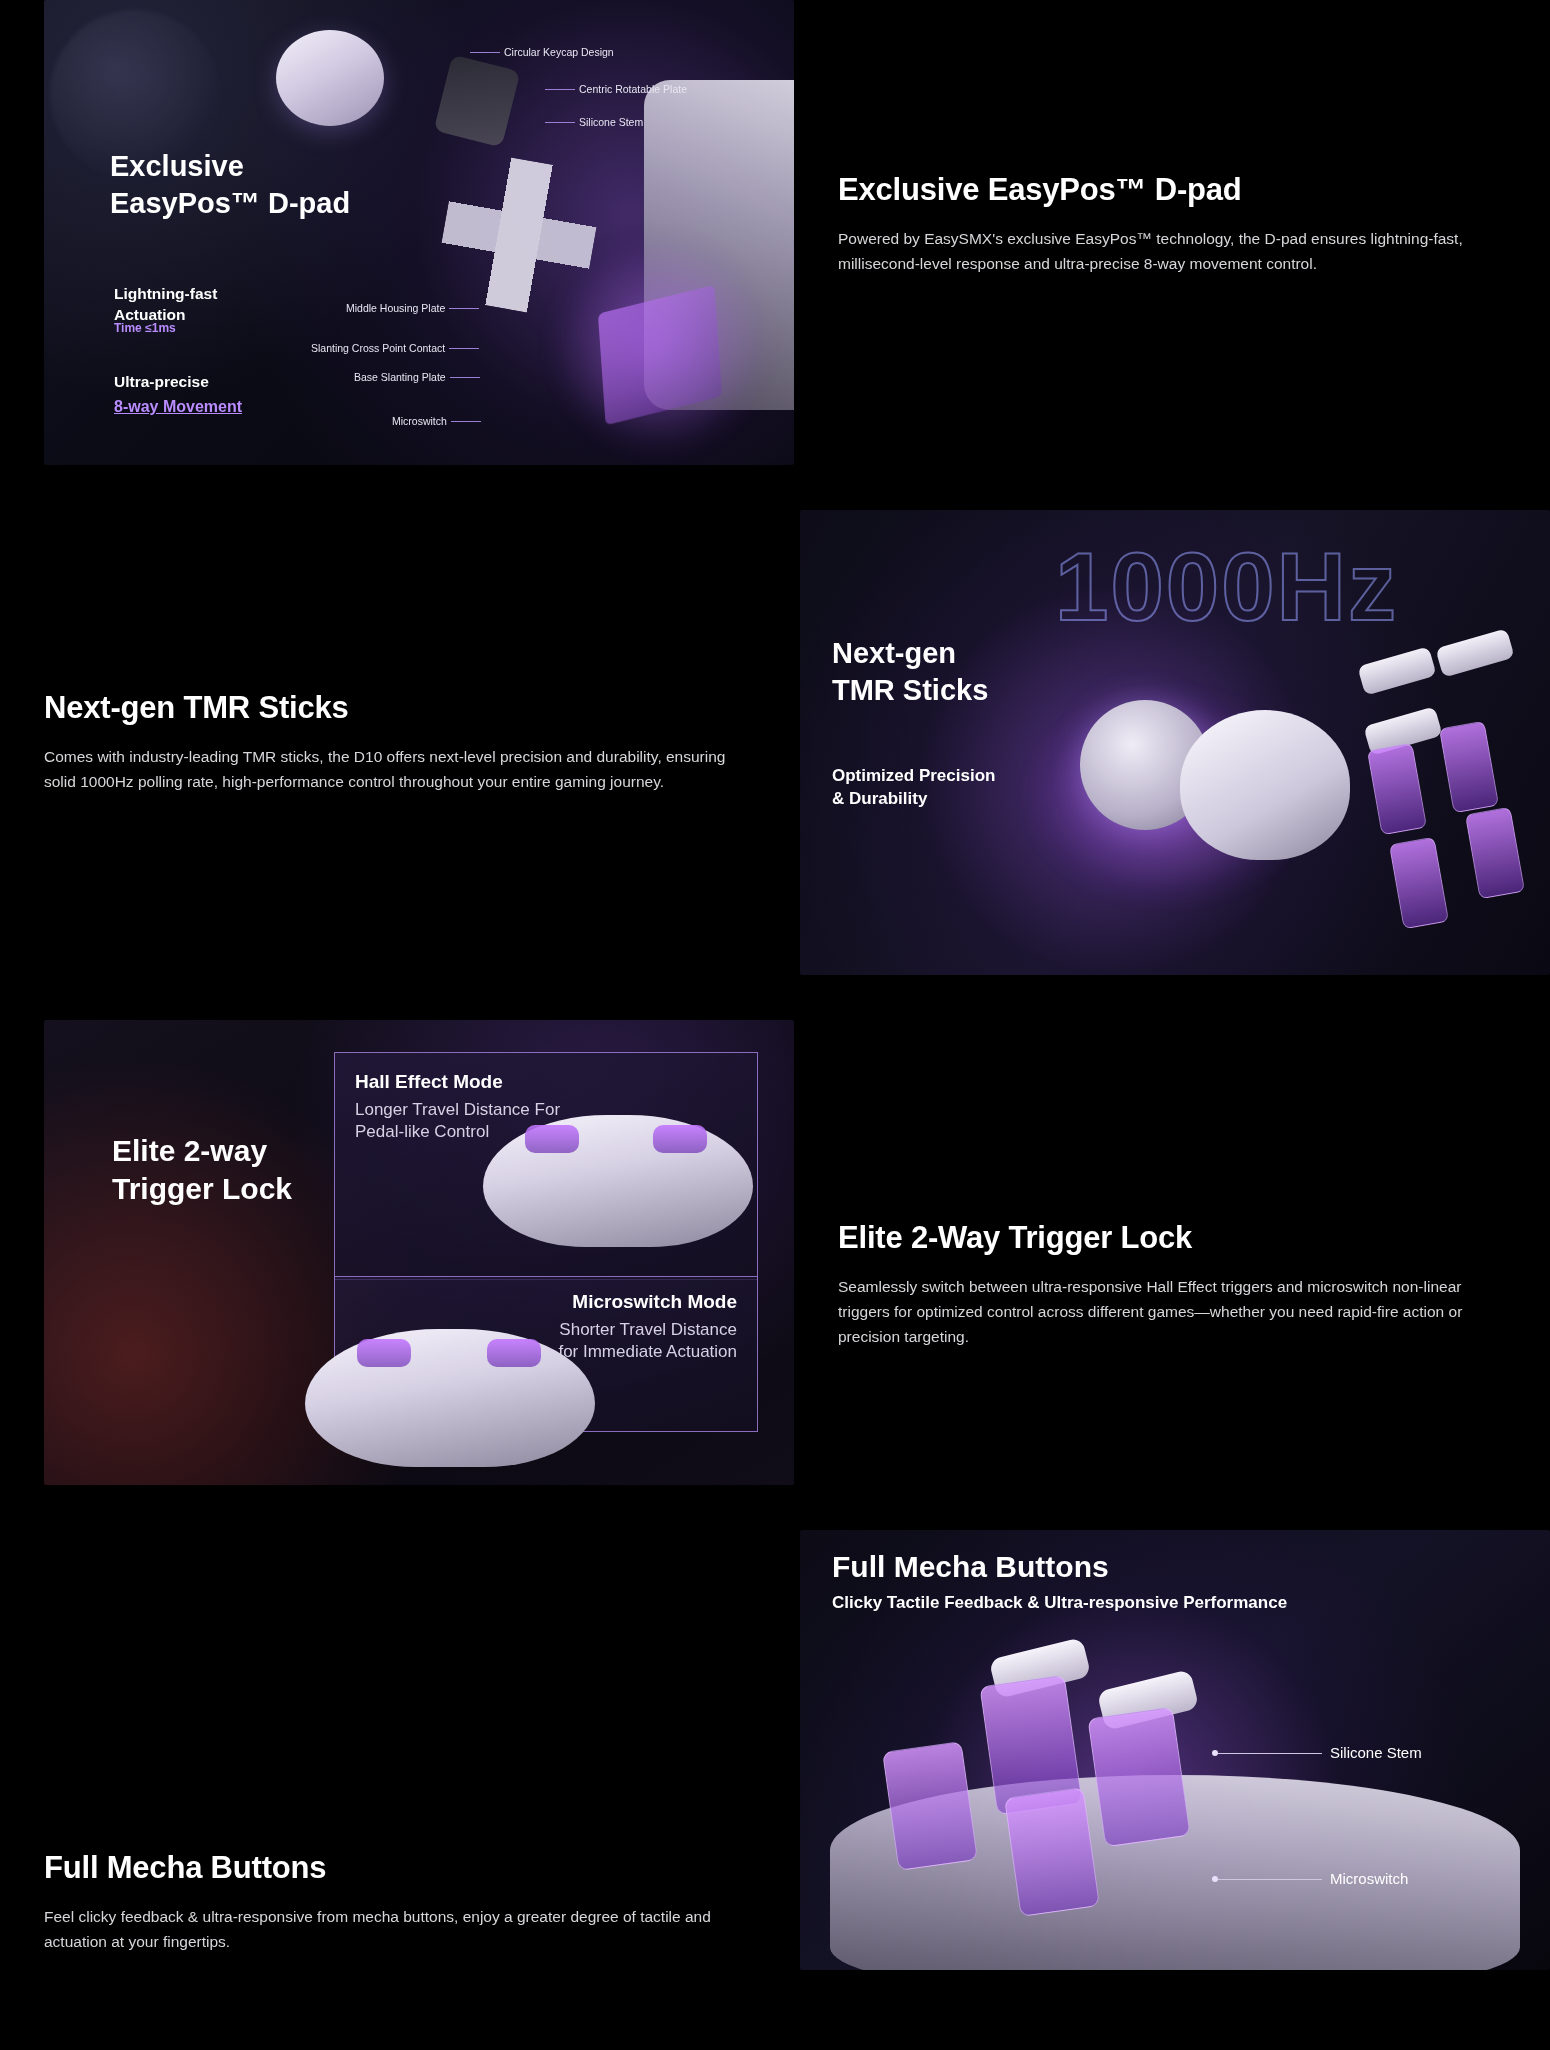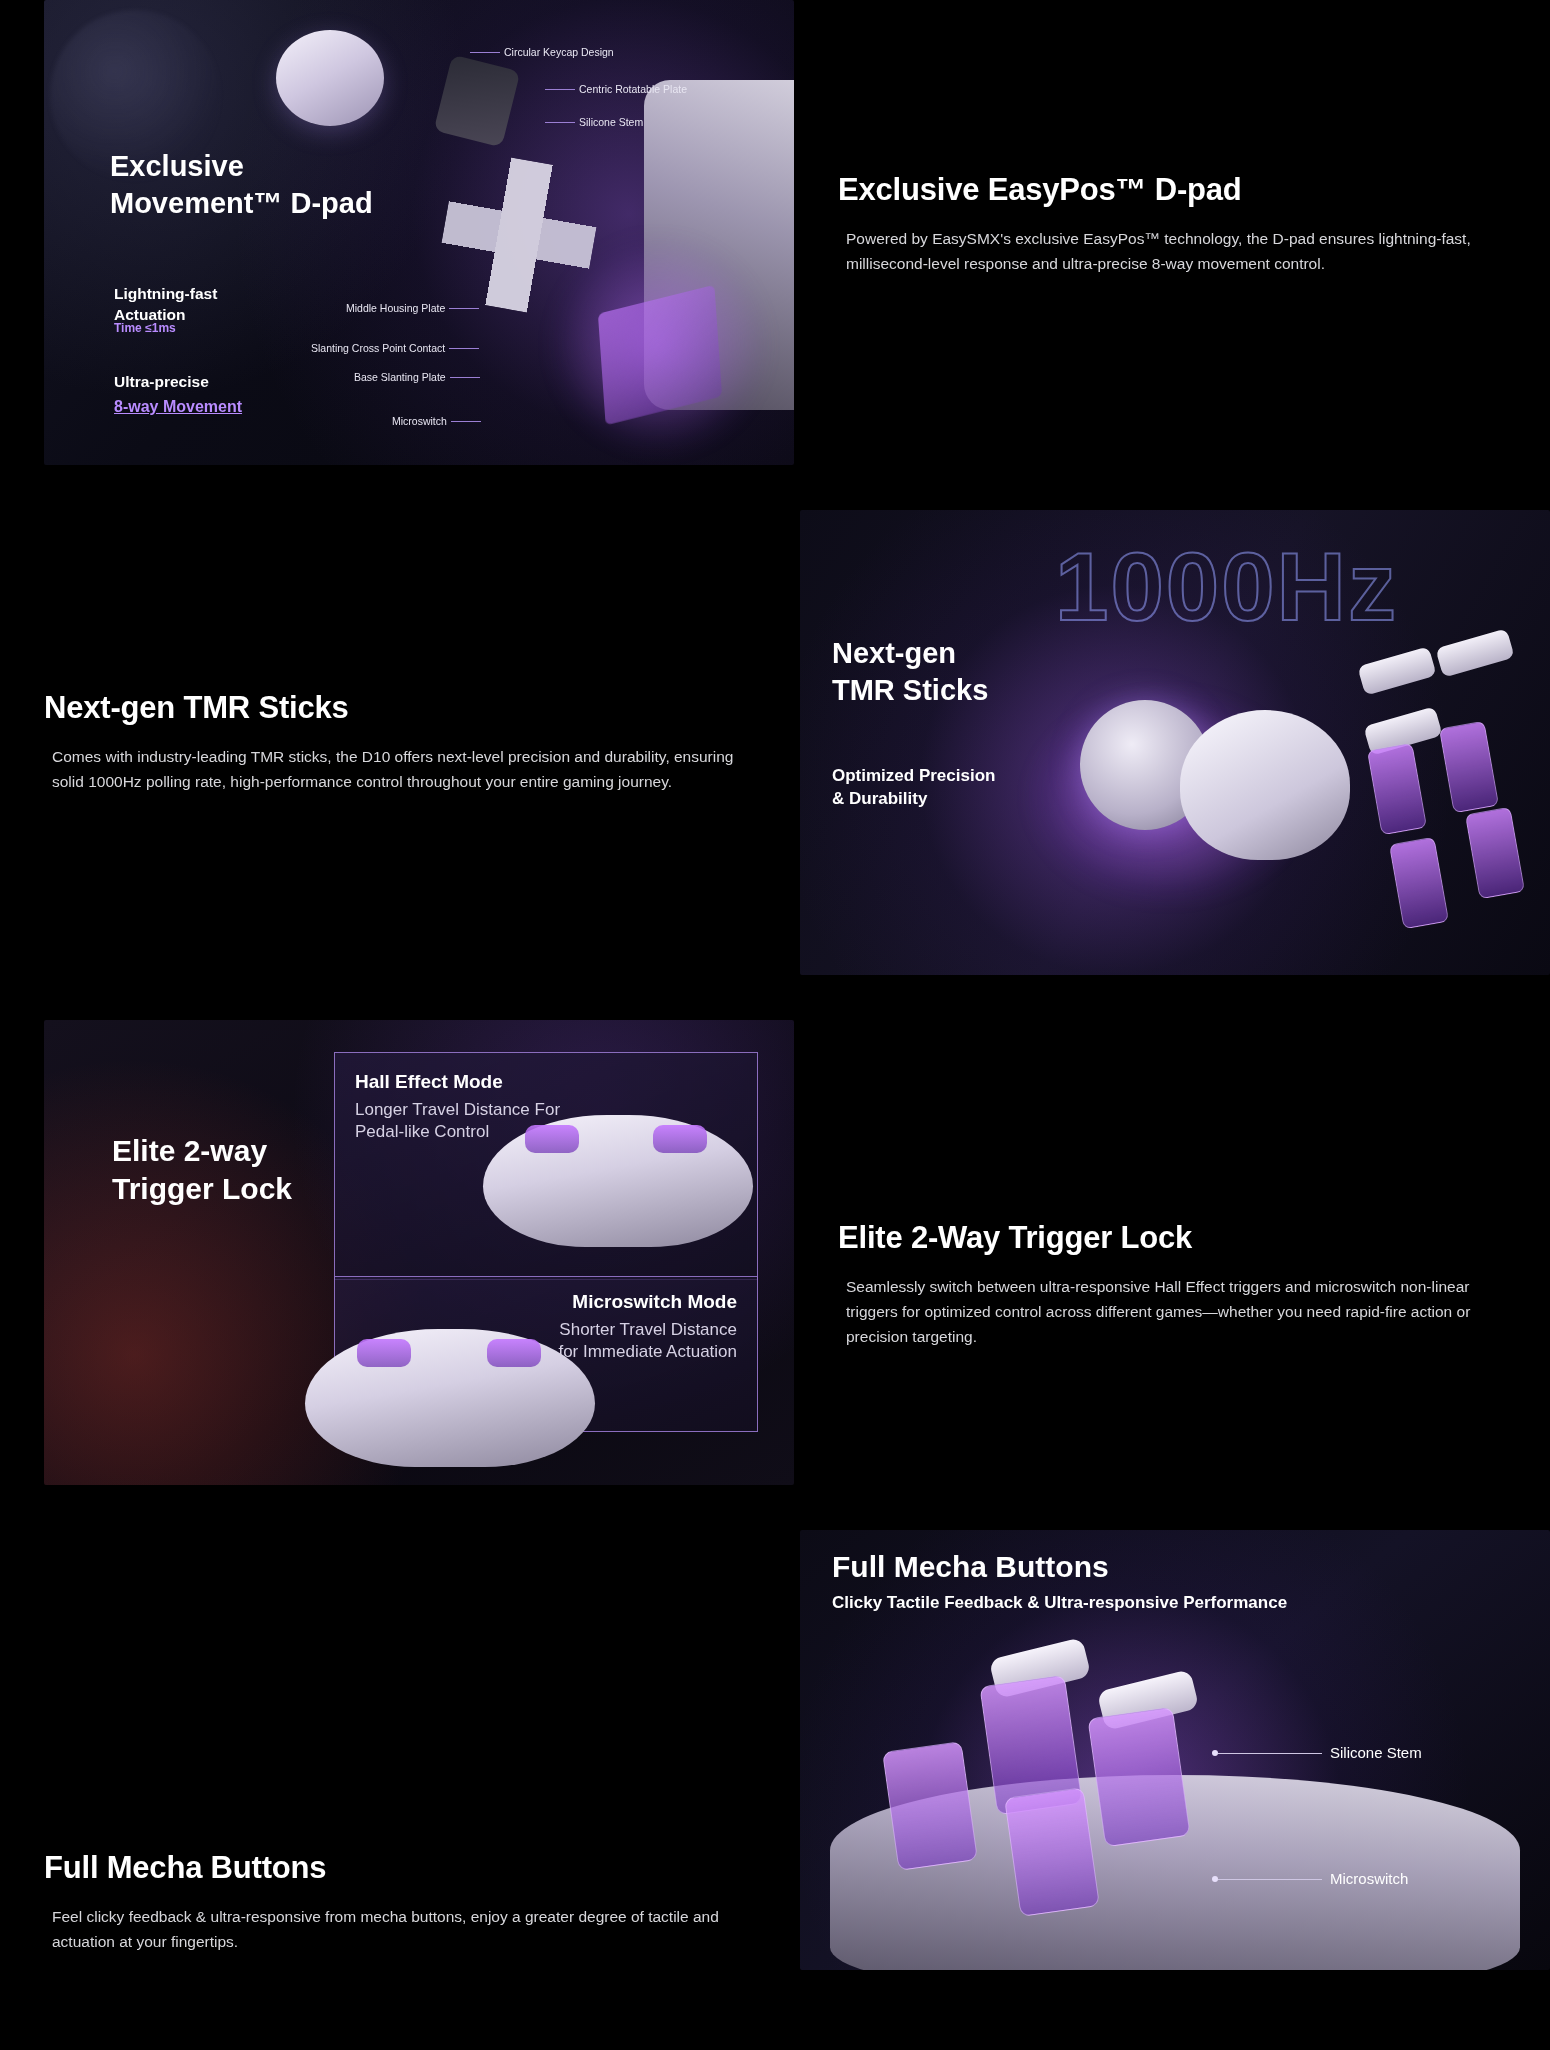--- a/index.html
+++ b/index.html
@@ -33,21 +33,21 @@
     color: #ffffff;
     font-size: 31px;
     font-weight: bold;
     letter-spacing: -0.2px;
     margin: 0 0 18px 0;
   }
   .feature-desc {
     color: #d7d7db;
     font-size: 15.5px;
     line-height: 1.62;
-    margin: 8px;
+    margin: 0;
     max-width: 720px;
   }
 
   
   #panel-dpad {
     width: 750px; height: 465px;
     margin-left: 44px;
     background:
       radial-gradient(circle at 78% 46%, rgba(150,90,230,0.40) 0%, rgba(90,50,160,0.12) 34%, rgba(0,0,0,0) 62%),
       radial-gradient(circle at 14% 18%, rgba(70,70,110,0.35) 0%, rgba(0,0,0,0) 42%),
@@ -267,21 +267,21 @@
       <div class="moon"></div>
 
       <div class="dp-body"></div>
       <div class="dp-glow"></div>
       <div class="dp-chip"></div>
       <div class="dp-cross"></div>
       <div class="dp-plate"></div>
       <div class="dp-keycap"></div>
 
       <div class="hero-head" style="left:66px; top:148px;">Exclusive
-Movement™ D-pad</div>
+EasyPos™ D-pad</div>
       <div class="hero-sub" style="left:70px; top:268px; font-size:15.5px;margin-top:16px;">Lightning-fast
 Actuation</div>
       <div class="hero-sub accent" style="left:70px; top:320px; font-size:12px;">Time ≤1ms</div>
       <div class="hero-sub" style="left:70px; top:372px; font-size:15.5px;">Ultra-precise</div>
       <div class="hero-sub accent" style="left:70px; top:396px; font-size:16px;text-decoration:underline;">8-way Movement</div>
 
       <div class="callout" style="left:460px; top:46px;">Circular Keycap Design</div>
       <div class="callout" style="left:535px; top:83px;">Centric Rotatable Plate</div>
       <div class="callout" style="left:535px; top:116px;">Silicone Stem</div>
       <div class="callout right" style="left:302px; top:302px;">Middle Housing Plate</div>

